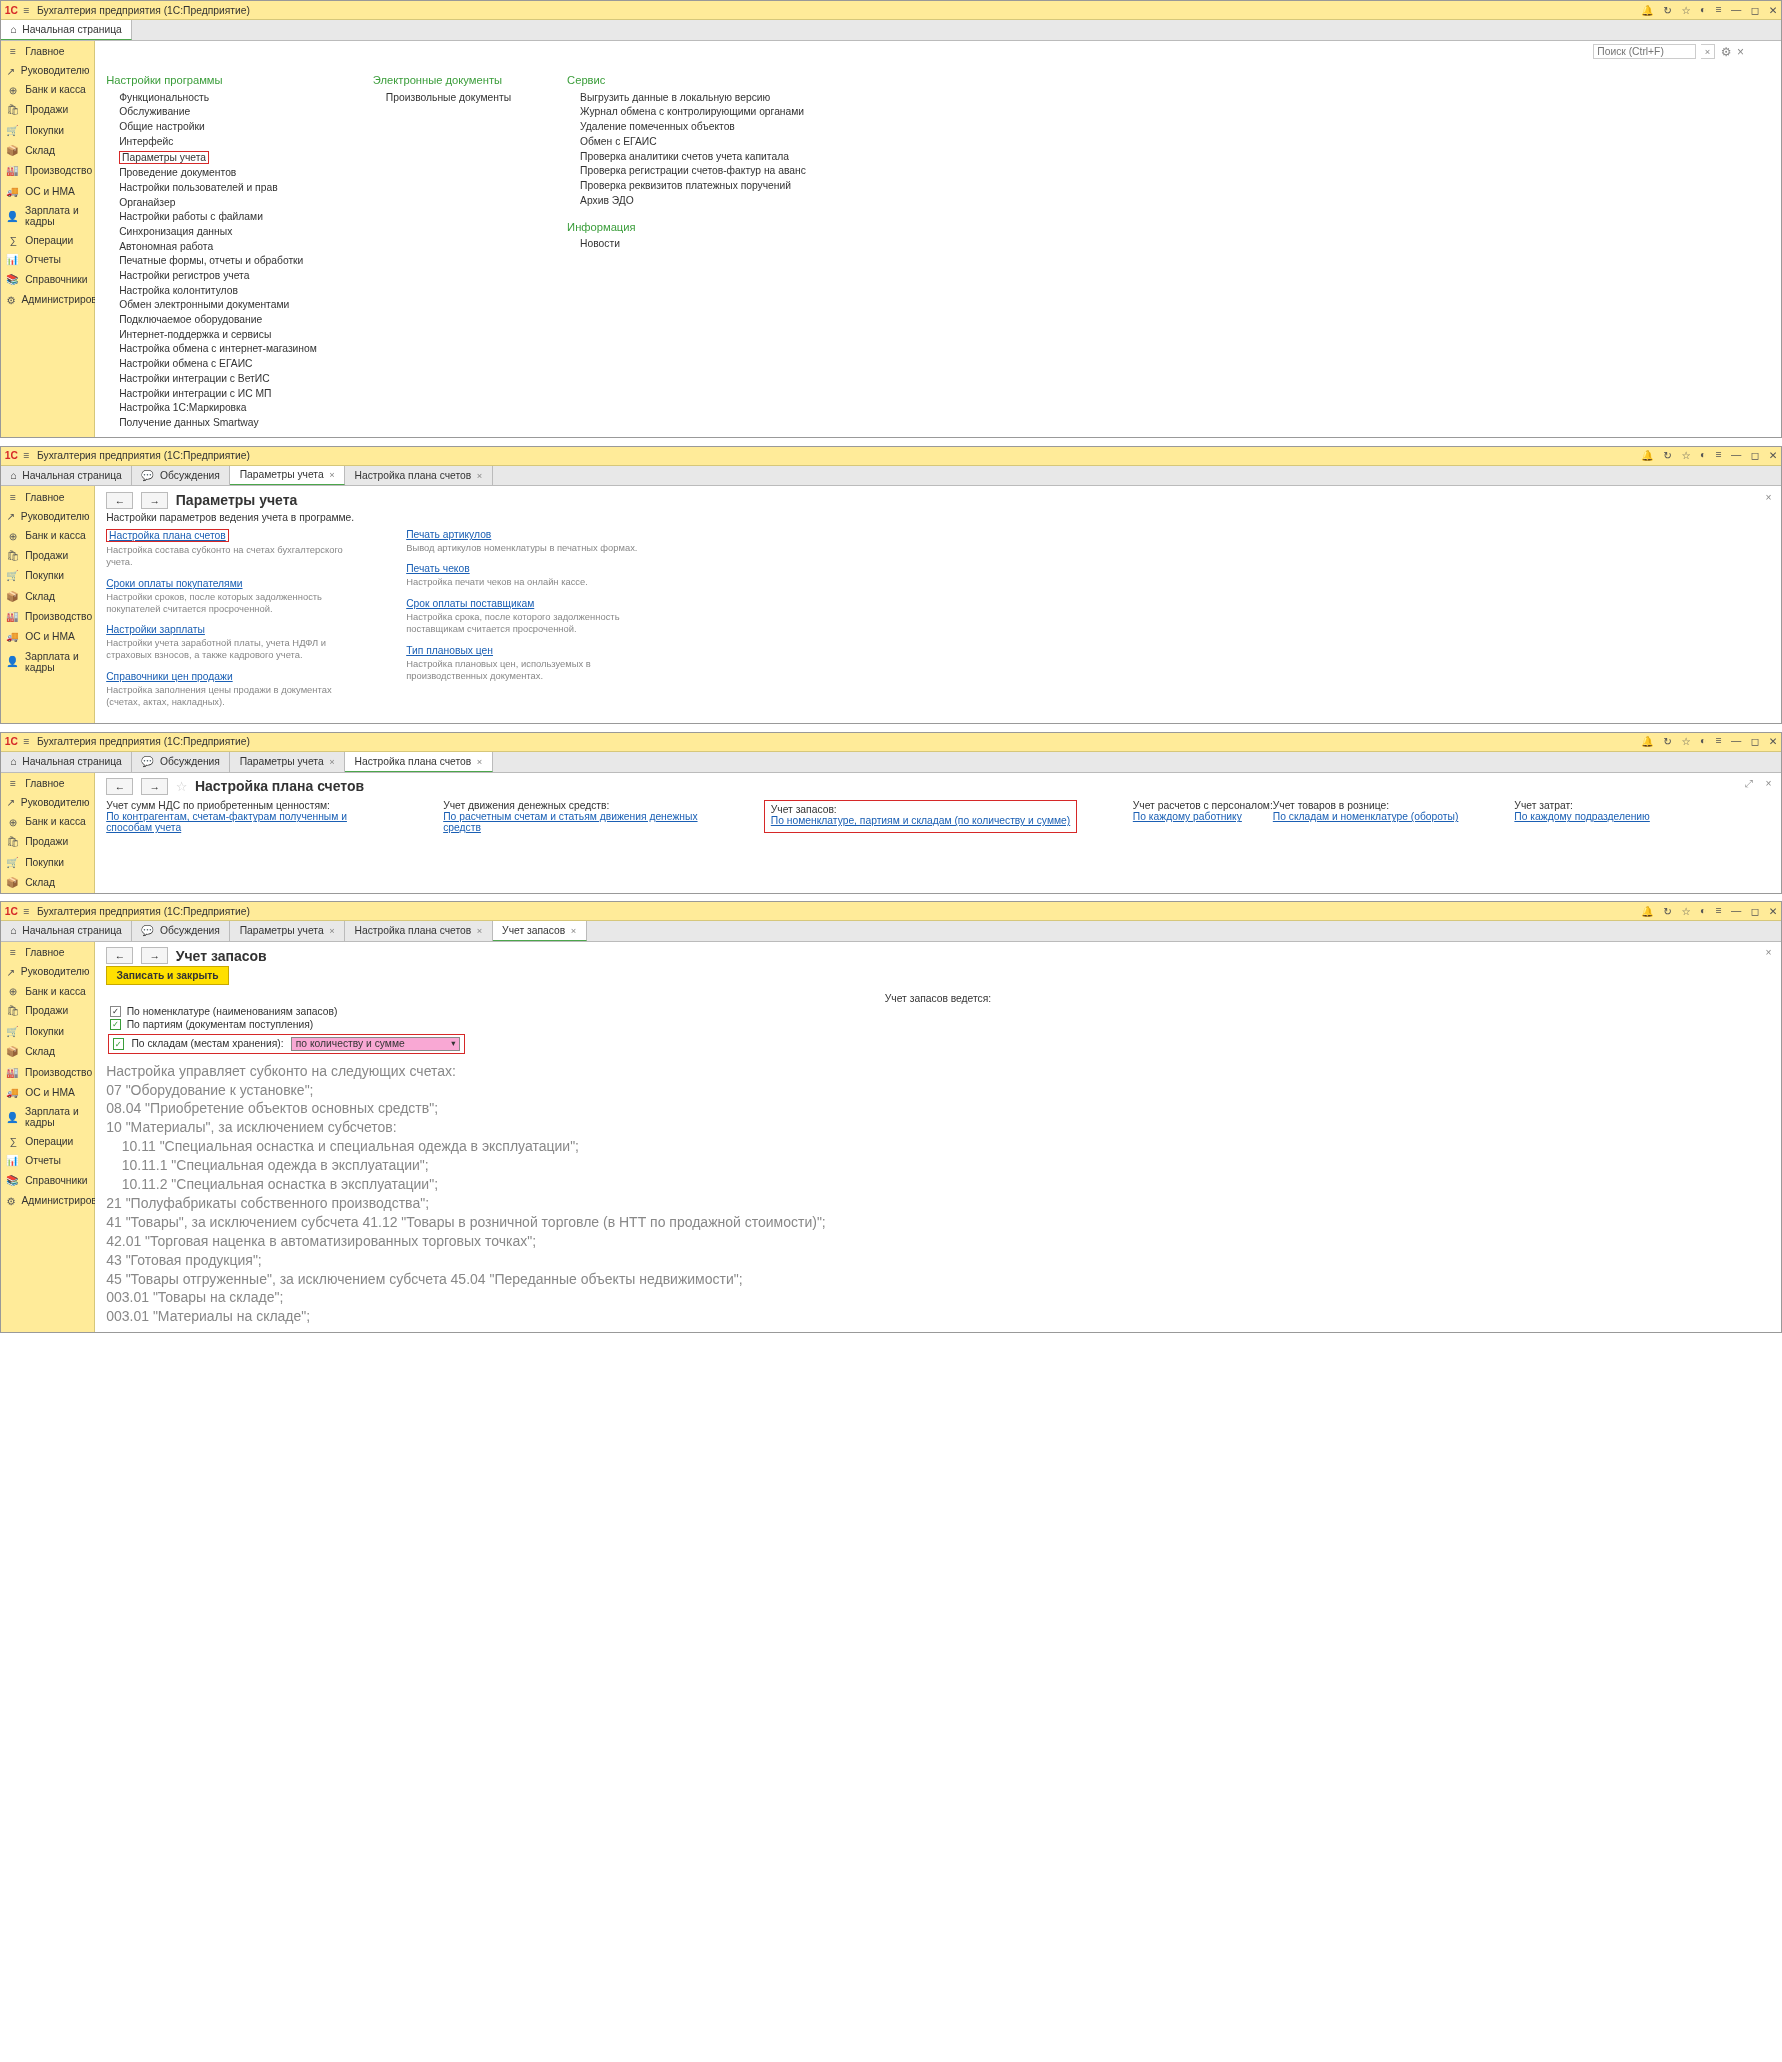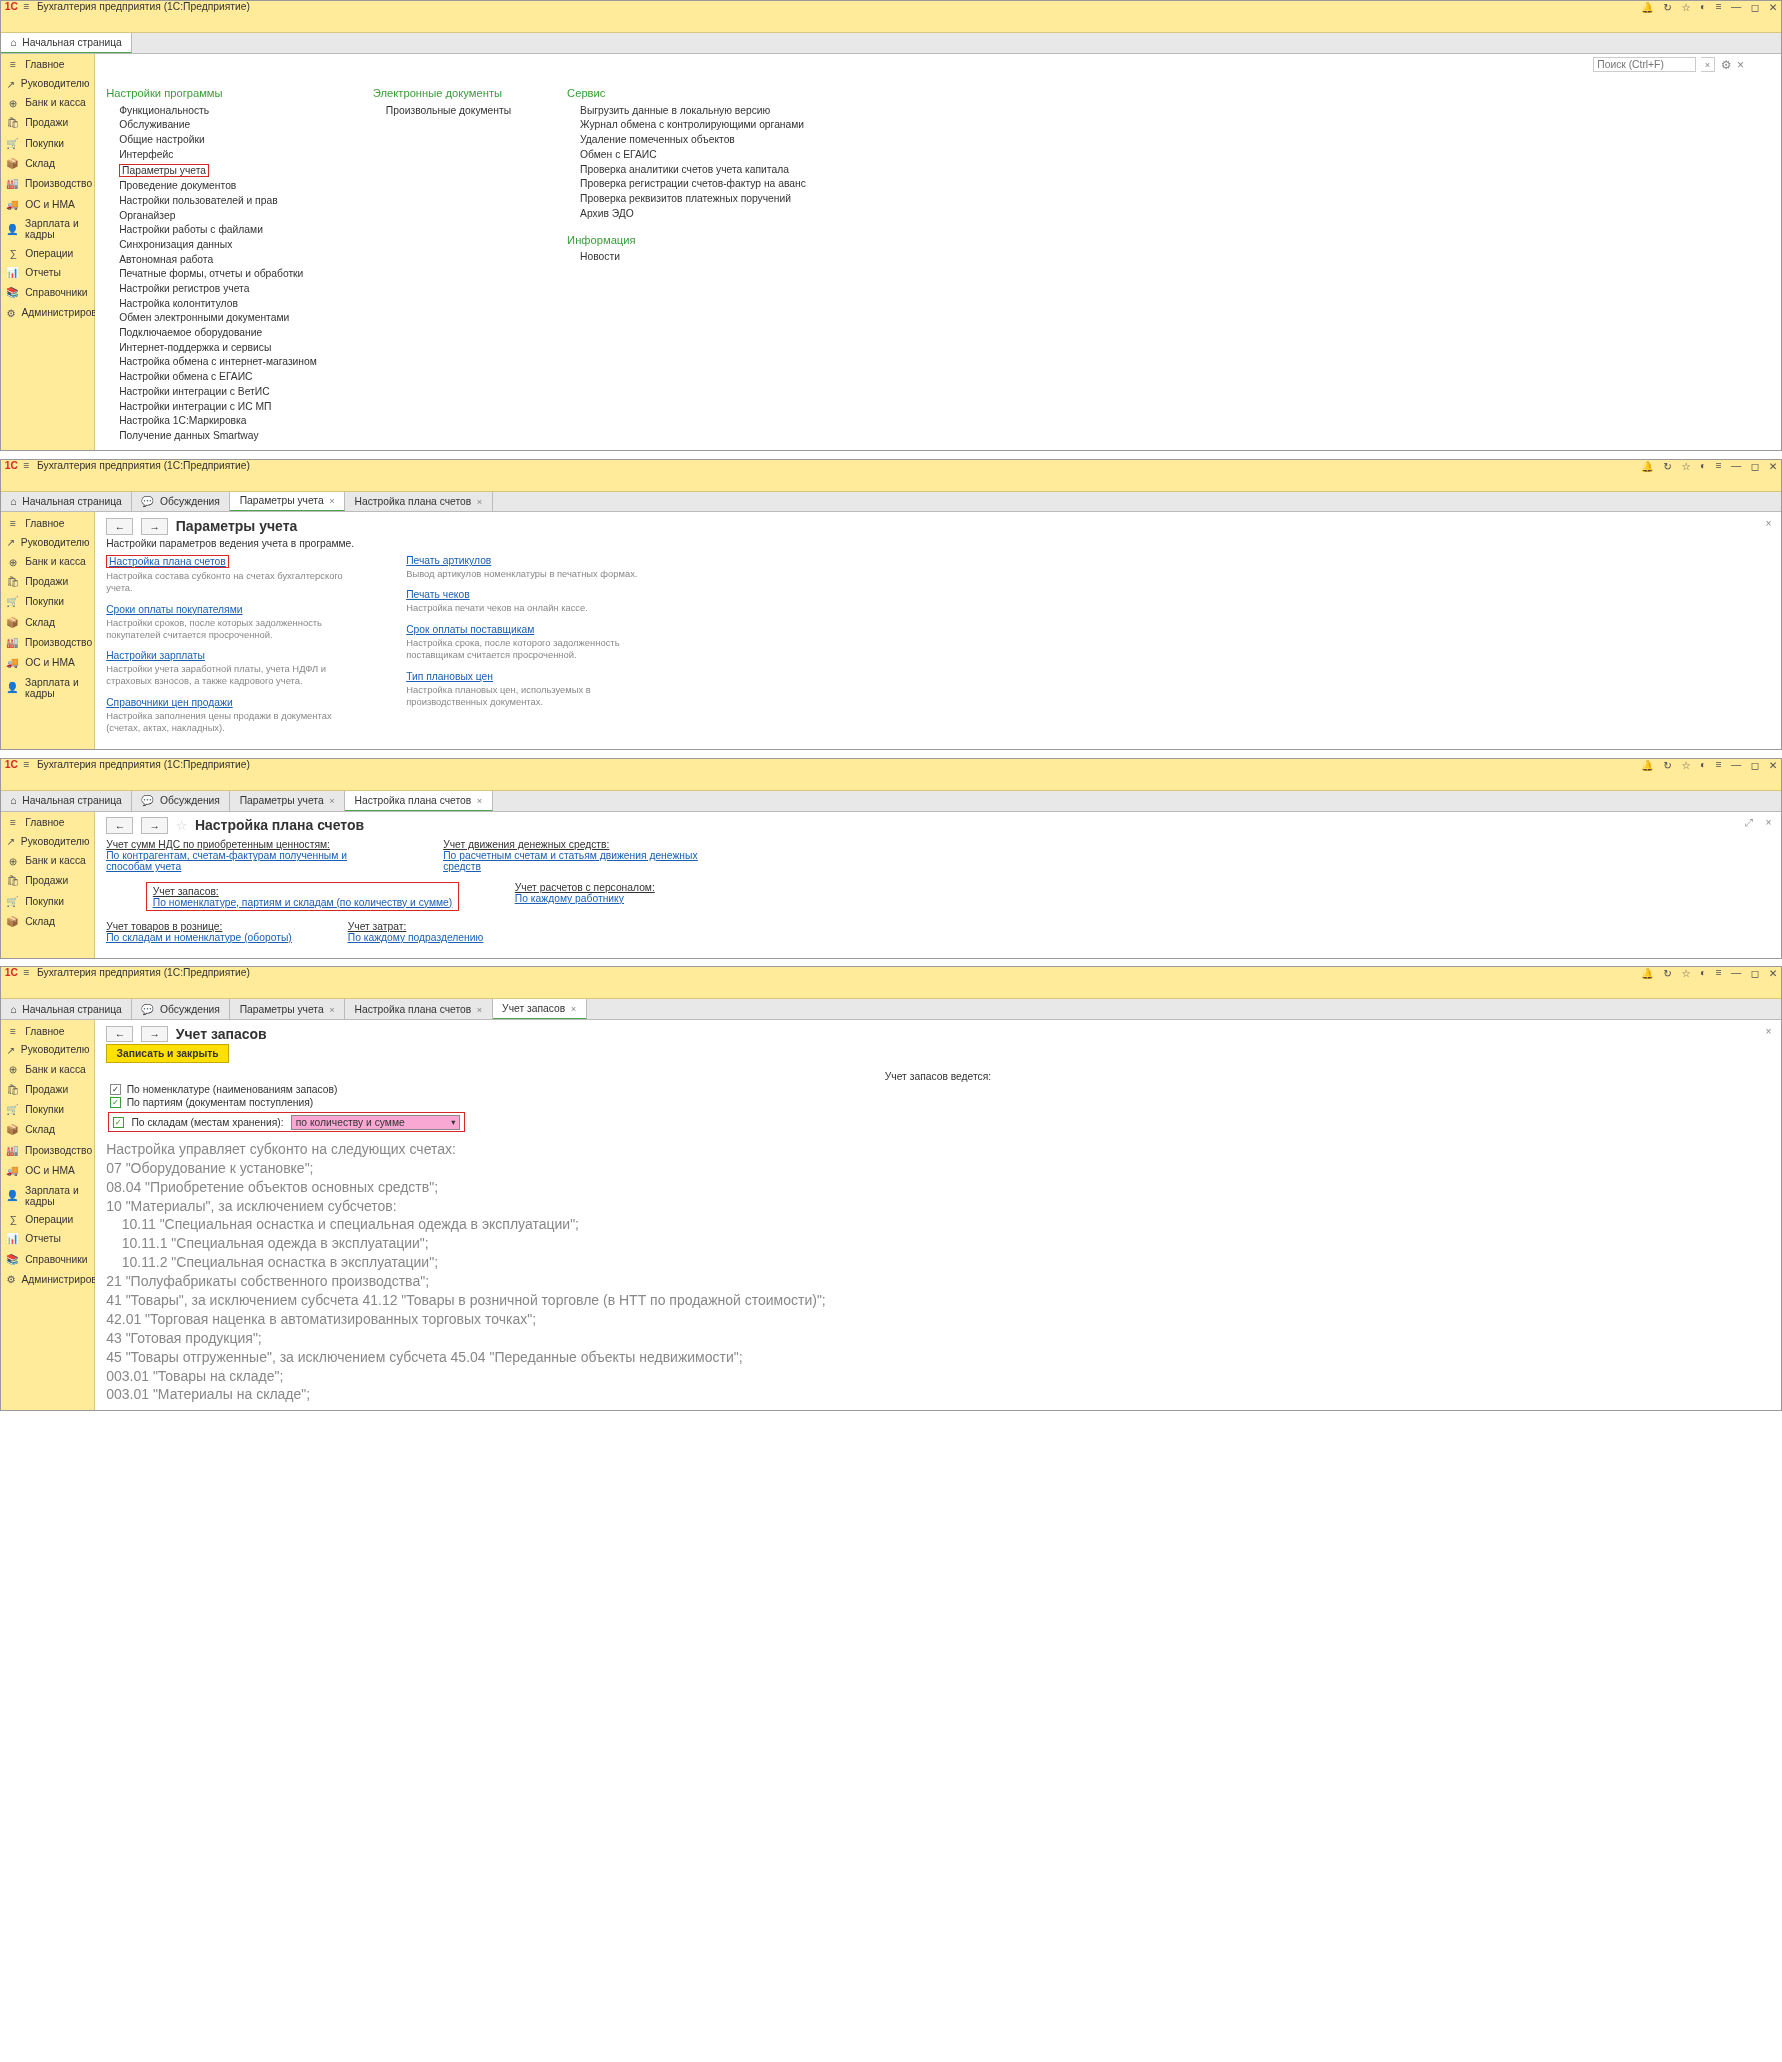--- a/index.html
+++ b/index.html
@@ -1,18 +1,18 @@
 <!DOCTYPE html>
 <html style="font-size:15px"><head>
 <meta charset="utf-8">
 <style>
 * { box-sizing: border-box; margin: 0; padding: 0; }
 body { font-family: Arial, sans-serif; font-size: 10.3px; background: #fff; color: #333; }
 .screenshot { border: 0.9px solid #999; margin-bottom: 7.5px; background:#fff; }
-.titlebar { background: #ffeb99; height: 32px; display: flex; align-items: flex-start; padding: 0 3.7px; border-bottom: 0.9px solid #d6c77a; }
+.titlebar { background: #ffeb99; height: 19px; display: flex; align-items: center; padding: 0 3.7px; border-bottom: 0.9px solid #d6c77a; }
 .titlebar .logo { color: #d62828; font-weight: bold; font-size: 10.3px; margin-right: 5.6px; }
 .titlebar .hamburger { margin-right: 7.5px; color:#555; }
 .titlebar .title { flex: 1; color: #333; }
 .titlebar .wc { display:flex; gap:9.4px; color:#555; }
 .titlebar .wc span { cursor:pointer; }
 .tabbar { background: #e8e8e8; border-bottom:0.9px solid #bbb; height: 20.6px; display:flex; align-items:stretch; }
 .tab { display:flex; align-items:center; padding: 0 9.4px; border-right:0.9px solid #bbb; background:#e8e8e8; font-size:10.3px; gap:5.6px; cursor:pointer; }
 .tab.active { background:#fff; border-bottom:1.9px solid #4ca64c; }
 .tab .close { color:#888; font-size:9.4px; }
 .layout { display:flex; }
@@ -362,21 +362,21 @@
       </div>
     <div class="content">
       <span class="close-x" style="right:9.4px;">×</span>
       <span class="close-x" style="right:28px;">⤢</span>
       <div class="toolbar">
         <span class="tbtn">←</span>
         <span class="tbtn">→</span>
         <span class="star">☆</span>
         <span class="page-title">Настройка плана счетов</span>
       </div>
-      <div class="twocol" id="s3rows" style="flex-direction:column; gap:0;text-decoration:underline;">
+      <div class="twocol" id="s3rows" style="gap:0;">
           <div style="display: flex; gap: 56px; margin-bottom: 9.4px;">
             <div style="max-width:281px;"><div class="sec-label">Учет сумм НДС по приобретенным ценностям:</div><span class="link">По контрагентам, счетам-фактурам полученным и способам учета</span></div>
             <div style="max-width:281px;"><div class="sec-label">Учет движения денежных средств:</div><span class="link">По расчетным счетам и статьям движения денежных средств</span></div>
           </div>
           <div style="display: flex; gap: 56px; margin-bottom: 9.4px; padding-left: 40px;">
             <div class="redbox3"><div class="sec-label">Учет запасов:</div><span class="link">По номенклатуре, партиям и складам (по количеству и сумме)</span></div>
             <div style="max-width:281px;"><div class="sec-label">Учет расчетов с персоналом:</div><span class="link">По каждому работнику</span></div>
           </div>
           <div style="display: flex; gap: 56px; margin-bottom: 9.4px;">
             <div style="max-width:281px;"><div class="sec-label">Учет товаров в рознице:</div><span class="link">По складам и номенклатуре (обороты)</span></div>

